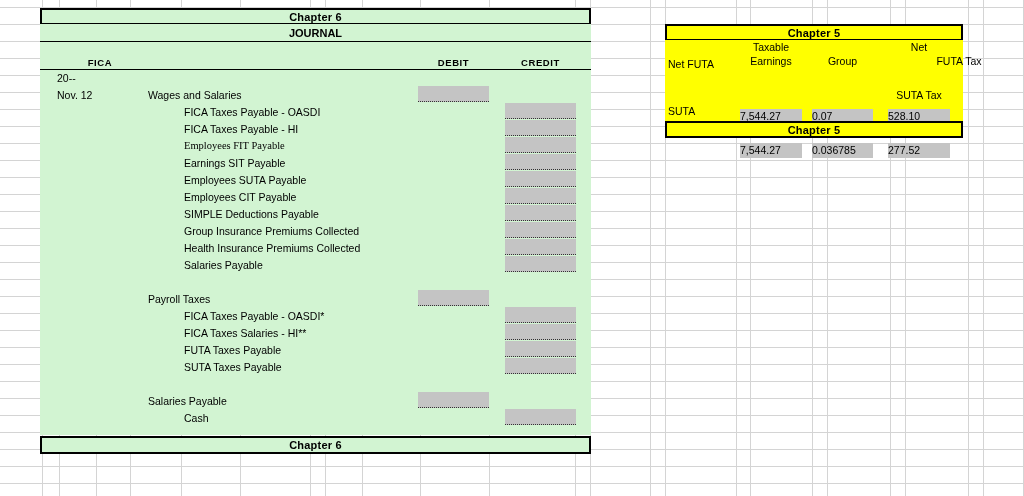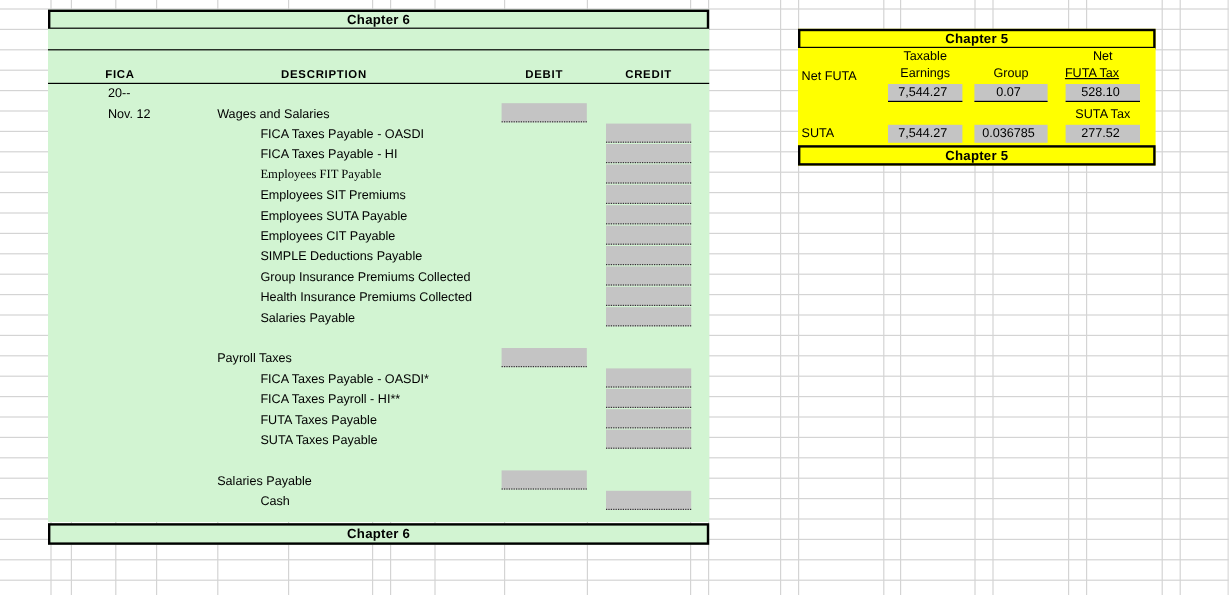--- a/index.html
+++ b/index.html
@@ -66,21 +66,20 @@
     letter-spacing: .6px;
     text-align: center;
     color: #000;
   }
 
   .cell-text {
     position: absolute;
     font-size: 10.5px;
     color: #000;
     white-space: nowrap;
-    margin-left: 33px;
   }
   .date-text { text-align: left; }
 
   
   .inp {
     position: absolute;
     background: #c4c4c4;
     border-bottom: 1px dotted #333;
     height: 16px;
   }
@@ -107,24 +106,25 @@
     text-align: center;
     color: #000;
     white-space: nowrap;
   }
   .y-inp {
     position: absolute;
     background: #c4c4c4;
     height: 15px;
     font-size: 10.5px;
     color: #000;
-    text-align: center;
+    text-align: left;
     padding-right: 4px;
     line-height: 15px;
     white-space: nowrap;
+    margin-top: 39px;
   }
   .y-inp.underline { border-bottom: 1px solid #000; }
 </style>
 </head>
 <body>
 
 <div id="sheet">
 
   <div id="grid-layer">
       <div class="grid-h" style="top: 7px;"></div>
@@ -181,61 +181,63 @@
       <div class="grid-v" style="left: 983px;"></div>
       <div class="grid-v" style="left: 1023px;"></div>
     </div>
 
   <div class="chapter-bar top">
     <span>Chapter 6</span>
   </div>
 
   <div class="panel journal-panel"></div>
 
+  <div class="journal-title">
+    <span>JOURNAL</span>
+  </div>
 
   <div class="rule" style="left:40px; top:41px; width:551px;"></div>
 
   <div class="rule" style="left:40px; top:69px; width:551px;"></div>
 
   <div class="col-head" style="left:55px; top:57px; width:90px;">FICA</div>
-  <div class="col-head" style="left:150px; top:57px; width:240px;">DESCRIPTION</div>
   <div class="col-head" style="left:418px; top:57px; width:71px;">DEBIT</div>
   <div class="col-head" style="left:505px; top:57px; width:71px;">CREDIT</div>
 
   <div class="cell-text date-text" style="left:57px; top:72px;">20--</div>
   <div class="cell-text date-text" style="left:57px; top:89px;">Nov.  12</div>
 
   <div id="journal-rows">
       <div class="cell-text" style="left: 148px; top: 89px;">Wages and Salaries</div>
       <div class="inp" style="left: 418px; top: 86px; width: 71px;"></div>
       <div class="cell-text" style="left: 184px; top: 106px;">FICA Taxes Payable - OASDI</div>
       <div class="inp" style="left: 505px; top: 103px; width: 71px;"></div>
       <div class="cell-text" style="left: 184px; top: 123px;">FICA Taxes Payable - HI</div>
       <div class="inp" style="left: 505px; top: 120px; width: 71px;"></div>
       <div class="cell-text" style="left: 184px; top: 140px; font-family: Liberation Serif, serif;">Employees FIT Payable</div>
       <div class="inp" style="left: 505px; top: 137px; width: 71px;"></div>
-      <div class="cell-text" style="left: 184px; top: 157px;">Employees SIT Premiums</div>
+      <div class="cell-text" style="left: 184px; top: 157px;">Earnings SIT Payable</div>
       <div class="inp" style="left: 505px; top: 154px; width: 71px;"></div>
       <div class="cell-text" style="left: 184px; top: 174px;">Employees SUTA Payable</div>
       <div class="inp" style="left: 505px; top: 171px; width: 71px;"></div>
       <div class="cell-text" style="left: 184px; top: 191px;">Employees CIT Payable</div>
       <div class="inp" style="left: 505px; top: 188px; width: 71px;"></div>
       <div class="cell-text" style="left: 184px; top: 208px;">SIMPLE Deductions Payable</div>
       <div class="inp" style="left: 505px; top: 205px; width: 71px;"></div>
       <div class="cell-text" style="left: 184px; top: 225px;">Group Insurance Premiums Collected</div>
       <div class="inp" style="left: 505px; top: 222px; width: 71px;"></div>
       <div class="cell-text" style="left: 184px; top: 242px;">Health Insurance Premiums Collected</div>
       <div class="inp" style="left: 505px; top: 239px; width: 71px;"></div>
       <div class="cell-text" style="left: 184px; top: 259px;">Salaries Payable</div>
       <div class="inp" style="left: 505px; top: 256px; width: 71px;"></div>
       <div class="cell-text" style="left: 148px; top: 293px;">Payroll Taxes</div>
       <div class="inp" style="left: 418px; top: 290px; width: 71px;"></div>
       <div class="cell-text" style="left: 184px; top: 310px;">FICA Taxes Payable - OASDI*</div>
       <div class="inp" style="left: 505px; top: 307px; width: 71px;"></div>
-      <div class="cell-text" style="left: 184px; top: 327px;">FICA Taxes Payroll - HI**</div>
+      <div class="cell-text" style="left: 184px; top: 327px;">FICA Taxes Salaries - HI**</div>
       <div class="inp" style="left: 505px; top: 324px; width: 71px;"></div>
       <div class="cell-text" style="left: 184px; top: 344px;">FUTA Taxes Payable</div>
       <div class="inp" style="left: 505px; top: 341px; width: 71px;"></div>
       <div class="cell-text" style="left: 184px; top: 361px;">SUTA Taxes Payable</div>
       <div class="inp" style="left: 505px; top: 358px; width: 71px;"></div>
       <div class="cell-text" style="left: 148px; top: 395px;">Salaries Payable</div>
       <div class="inp" style="left: 418px; top: 392px; width: 71px;"></div>
       <div class="cell-text" style="left: 184px; top: 412px;">Cash</div>
       <div class="inp" style="left: 505px; top: 409px; width: 71px;"></div>
     </div>
@@ -247,21 +249,21 @@
   <div class="chapter-bar y ytop">
     <span>Chapter 5</span>
   </div>
 
   <div class="panel ch5-panel"></div>
 
   <div class="y-head" style="left:740px; top:41px; width:62px;">Taxable</div>
   <div class="y-head" style="left:740px; top:55px; width:62px;">Earnings</div>
   <div class="y-head" style="left:812px; top:55px; width:61px;">Group</div>
   <div class="y-head" style="left:888px; top:41px; width:62px;">Net</div>
-  <div class="y-head" style="left:879px; top:55px; width:62px;text-decoration:underline;">FUTA Tax</div>
+  <div class="y-head" style="left:928px; top:55px; width:62px;">FUTA Tax</div>
   <div class="y-head" style="left:888px; top:89px; width:62px;">SUTA Tax</div>
 
   <div class="y-label" style="left:668px; top:58px;">Net FUTA</div>
   <div class="y-inp underline" style="left:740px; top:70px; width:62px;">7,544.27</div>
   <div class="y-inp underline" style="left:812px; top:70px; width:61px;">0.07</div>
   <div class="y-inp underline" style="left:888px; top:70px; width:62px;">528.10</div>
 
   <div class="y-label" style="left:668px; top:105px;text-align:right;">SUTA</div>
   <div class="y-inp" style="left:740px; top:104px; width:62px;">7,544.27</div>
   <div class="y-inp" style="left:812px; top:104px; width:61px;">0.036785</div>

